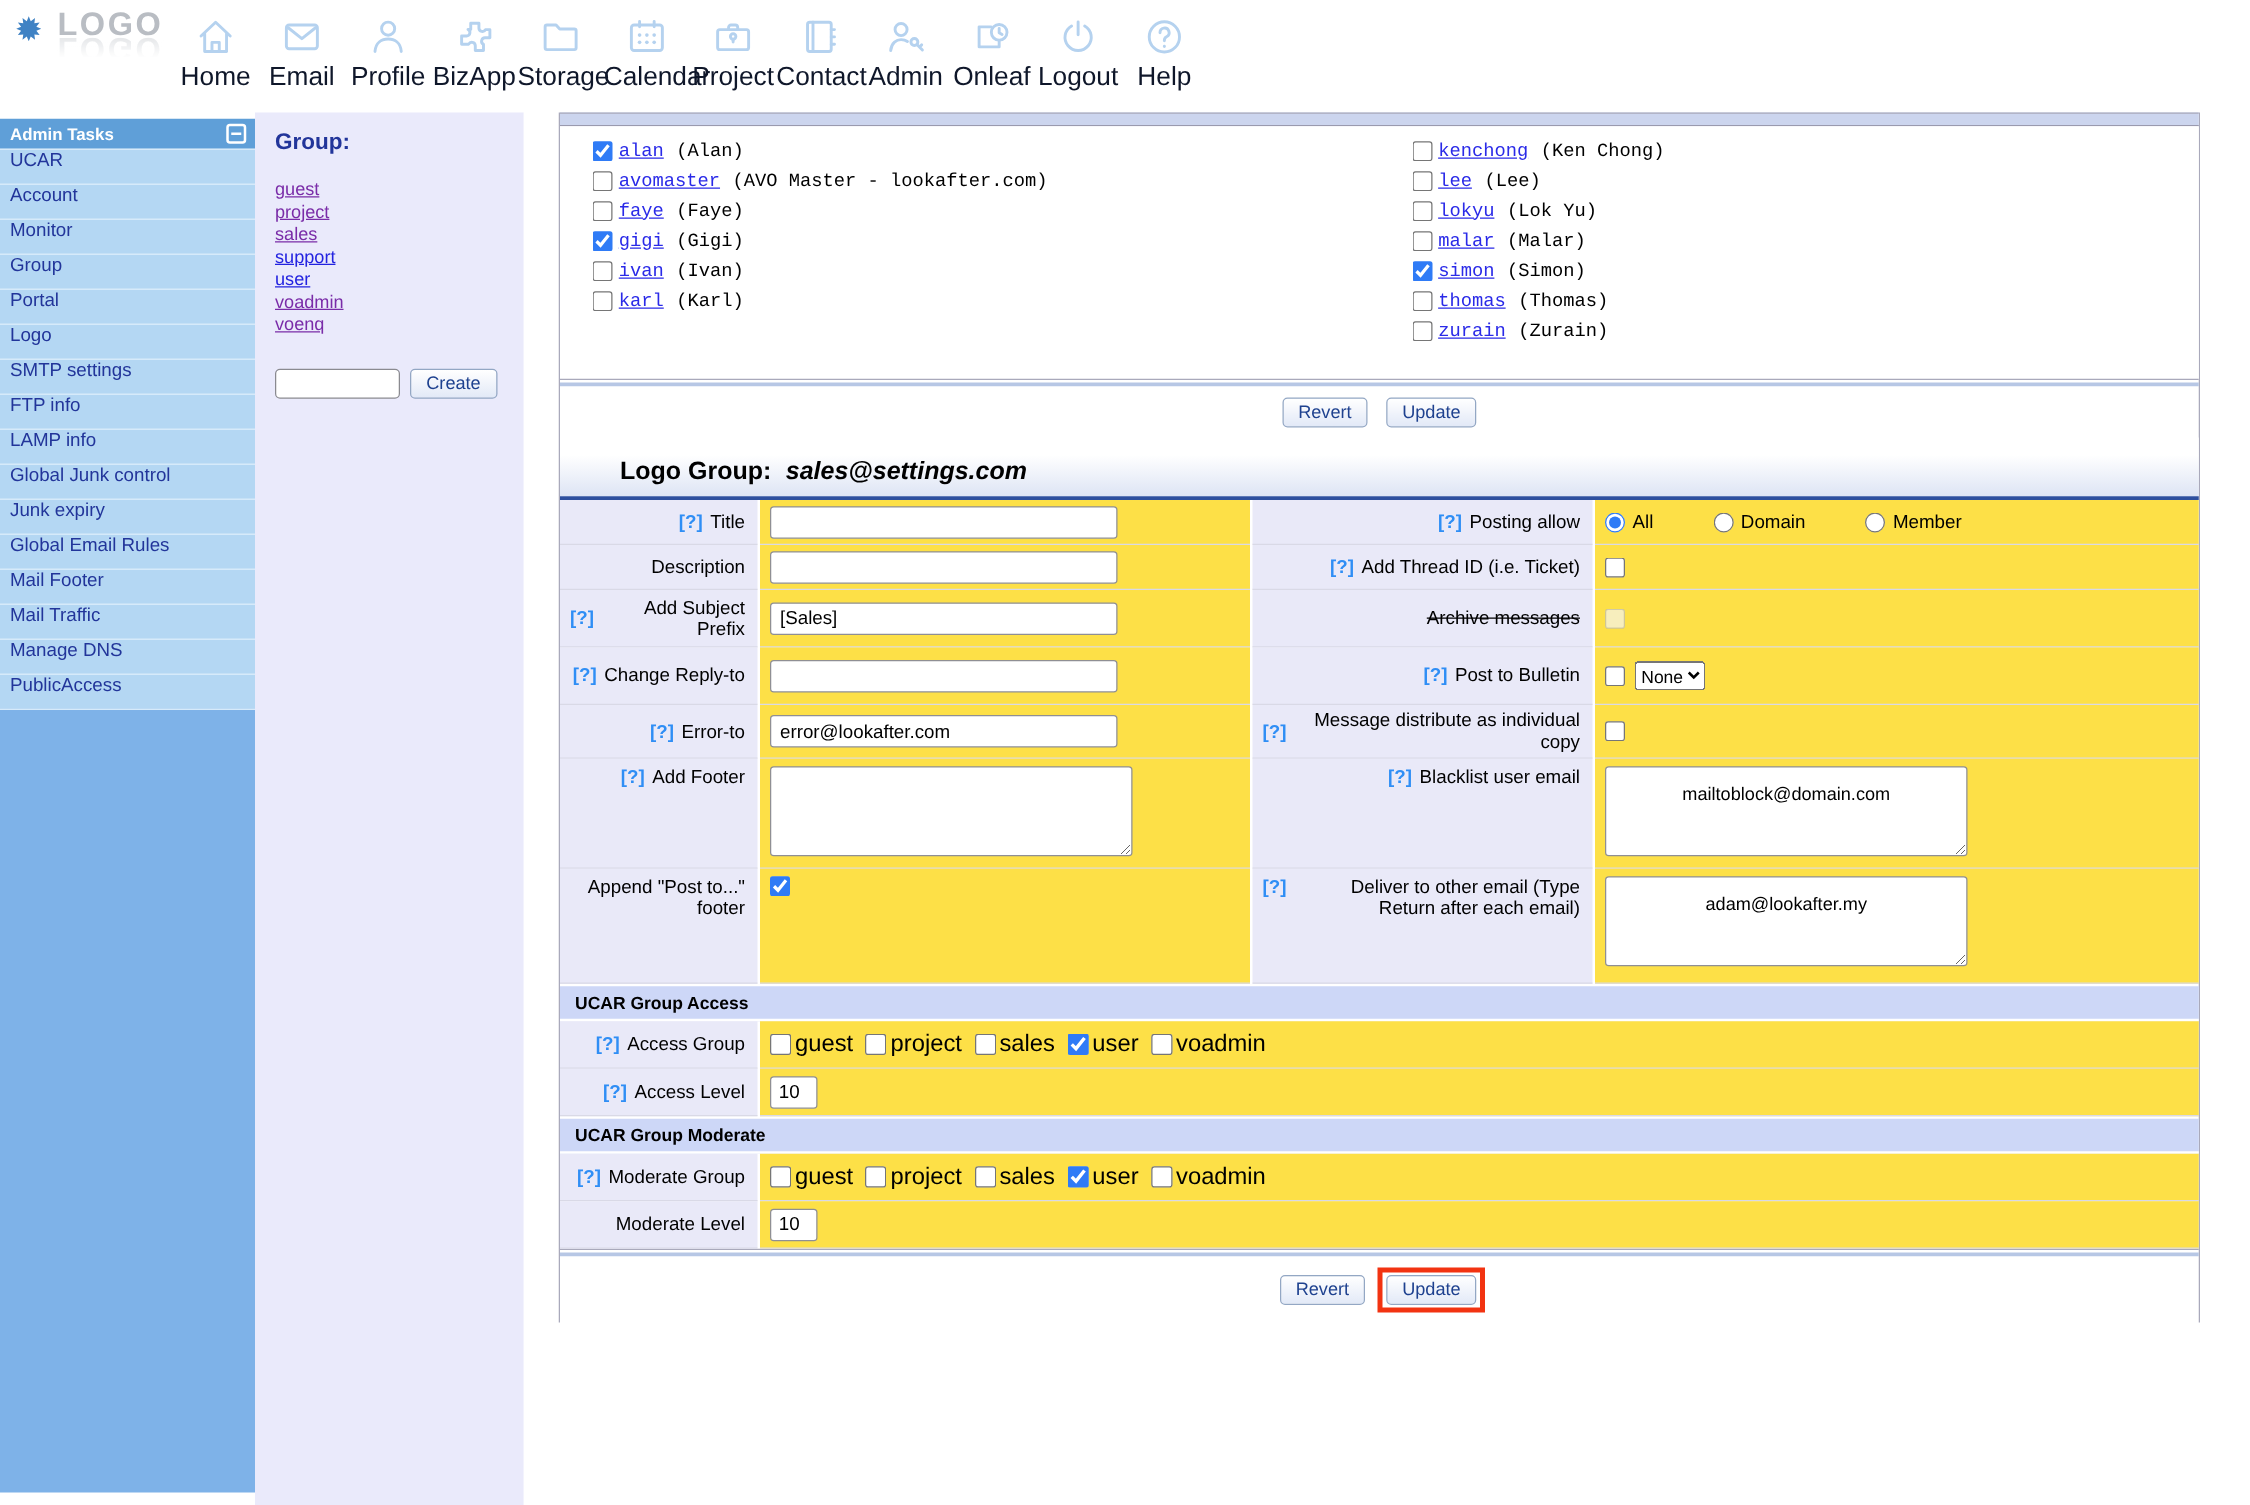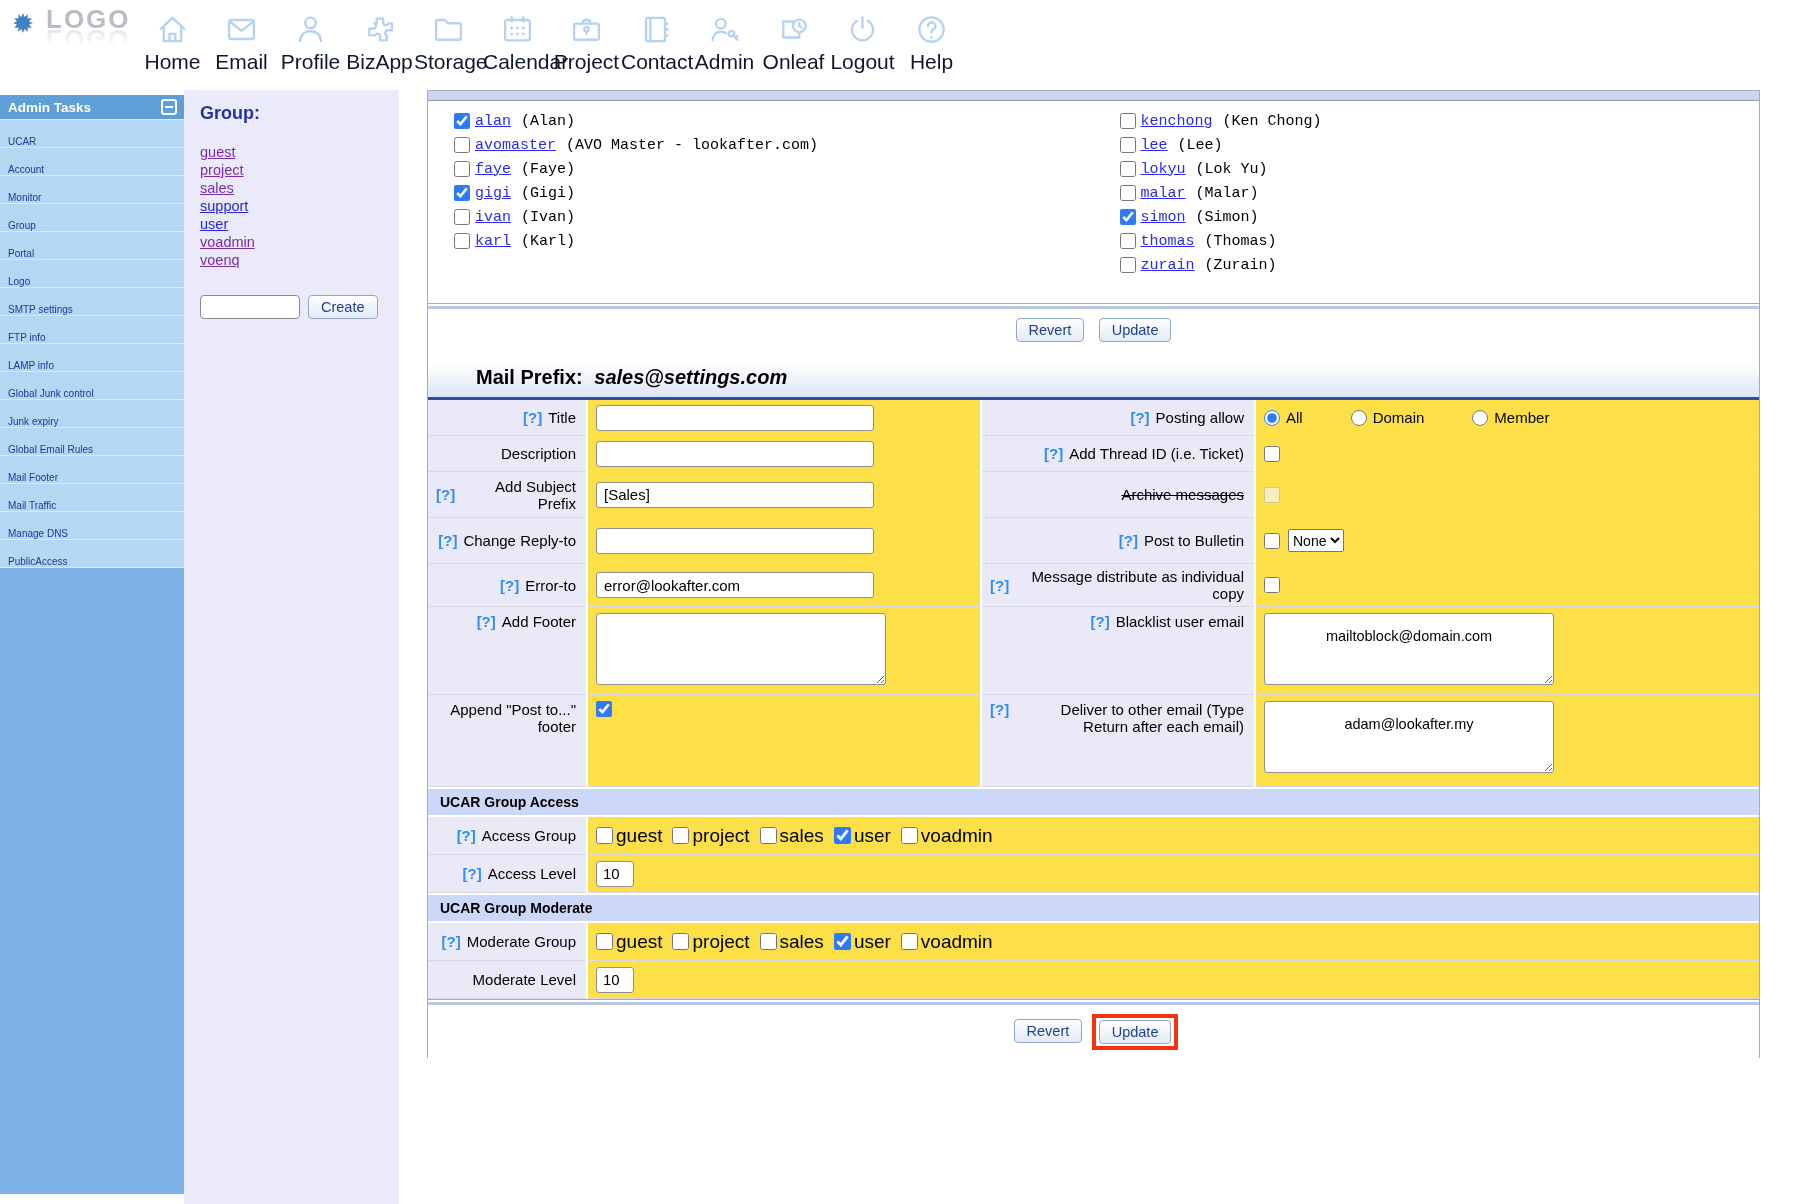--- a/index.html
+++ b/index.html
@@ -16,30 +16,30 @@
   .logo-reflect i { font-style:normal; }
   .logo-reflect::after { content:''; position:absolute; inset:0;
      background:linear-gradient(to top, rgba(255,255,255,0) 0%, #ffffff 80%); }
   .menu { display:flex; margin-top:12px; }
   .nav-item { width:69px; text-align:center; color:#0f172a; font-size:21px; cursor:pointer; }
   .nav-item svg { width:35px; height:35px; display:block; margin:0 auto 3px; }
 
   
   .main-row { display:flex; height:1114px; }
 
-  .sidebar { width:184px; display:flex; flex-direction:column; background:#fff;
+  .sidebar { width:204px; display:flex; flex-direction:column; background:#fff;
              margin-top:5px; padding-bottom:10px; }
   .sidebar-header { height:24px; background:#5f9fd8; color:#fff; font-weight:bold;
              font-size:13.5px; display:flex; align-items:center; justify-content:space-between;
              padding:0 7px 0 8px; }
   .minus-box { width:16px; height:16px; border:2px solid #fff; border-radius:3px;
              display:flex; align-items:center; justify-content:center; cursor:pointer; }
   .minus-box::after { content:''; width:8px; height:2px; background:#fff; }
   .sidebar-item { height:28px; background:#b4d7f3; border-top:1px solid #d6eafa;
-             color:#22359a; font-size:10px; display:flex; align-items:flex-end;
+             color:#22359a; font-size:15px; display:flex; align-items:flex-start;
              padding-left:8px; cursor:pointer; }
   .sidebar-fill { flex:1; background:#7eb2e8; border-top:1px solid #d6eafa; }
 
   .group-col { width:215px; background:#eaeafb; padding:13px 0 0 16px; }
   .group-title { color:#22359a; font-weight:bold; font-size:18px; margin-bottom:19px; }
   .glink { display:block; font-size:14.5px; line-height:18px; text-decoration:underline;
            color:#2323e0; width:max-content; }
   .glink.visited { color:#7a2ca8; }
   .group-create { margin-top:26px; display:flex; align-items:center; gap:3px; }
   .group-create input { width:100px; height:24px; border:1px solid #8a8a90; border-radius:4px; padding:0 4px; font-size:13px; }
@@ -410,21 +410,21 @@
       </div>
 
       <div class="hr-blue"></div>
 
       <div class="actions-row">
         <button class="std">Revert</button>
         <button class="std">Update</button>
       </div>
 
       <div class="mg-header">
-        <span>Mail Prefix:</span>
+        <span>Logo Group:</span>
         <span class="email">sales@settings.com</span>
       </div>
 
 
       <div class="form-grid">
 
         <div class="cell lbl">
             <span class="help">[?]</span>
             <span>Title</span>
           </div>

